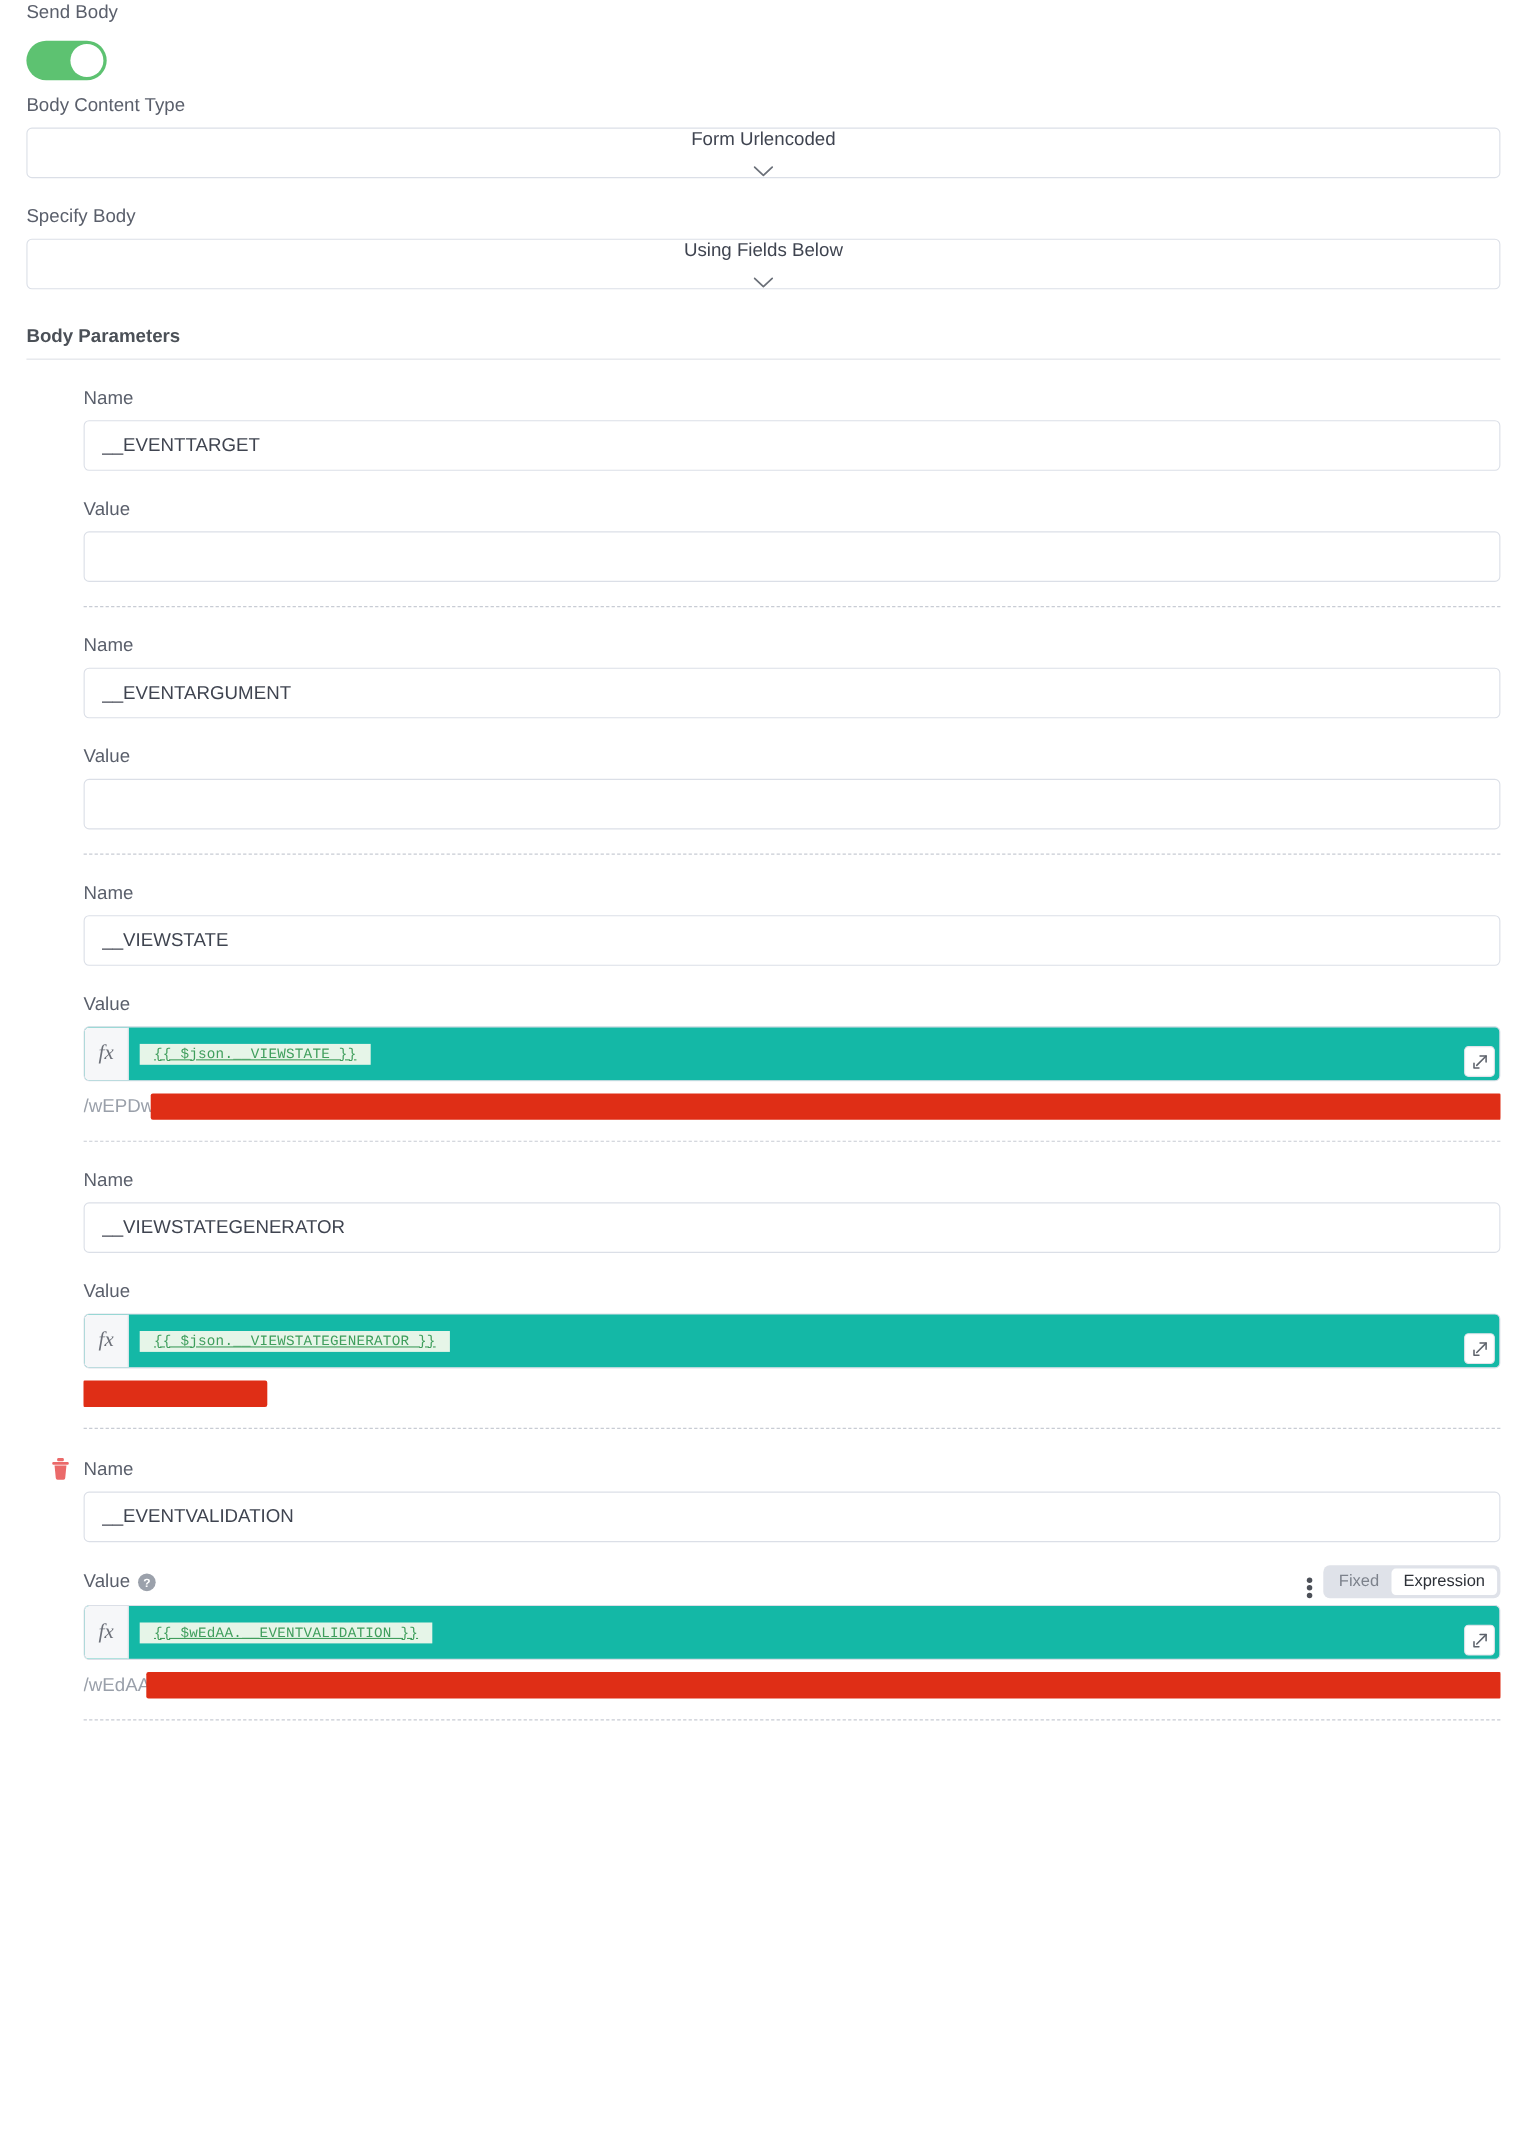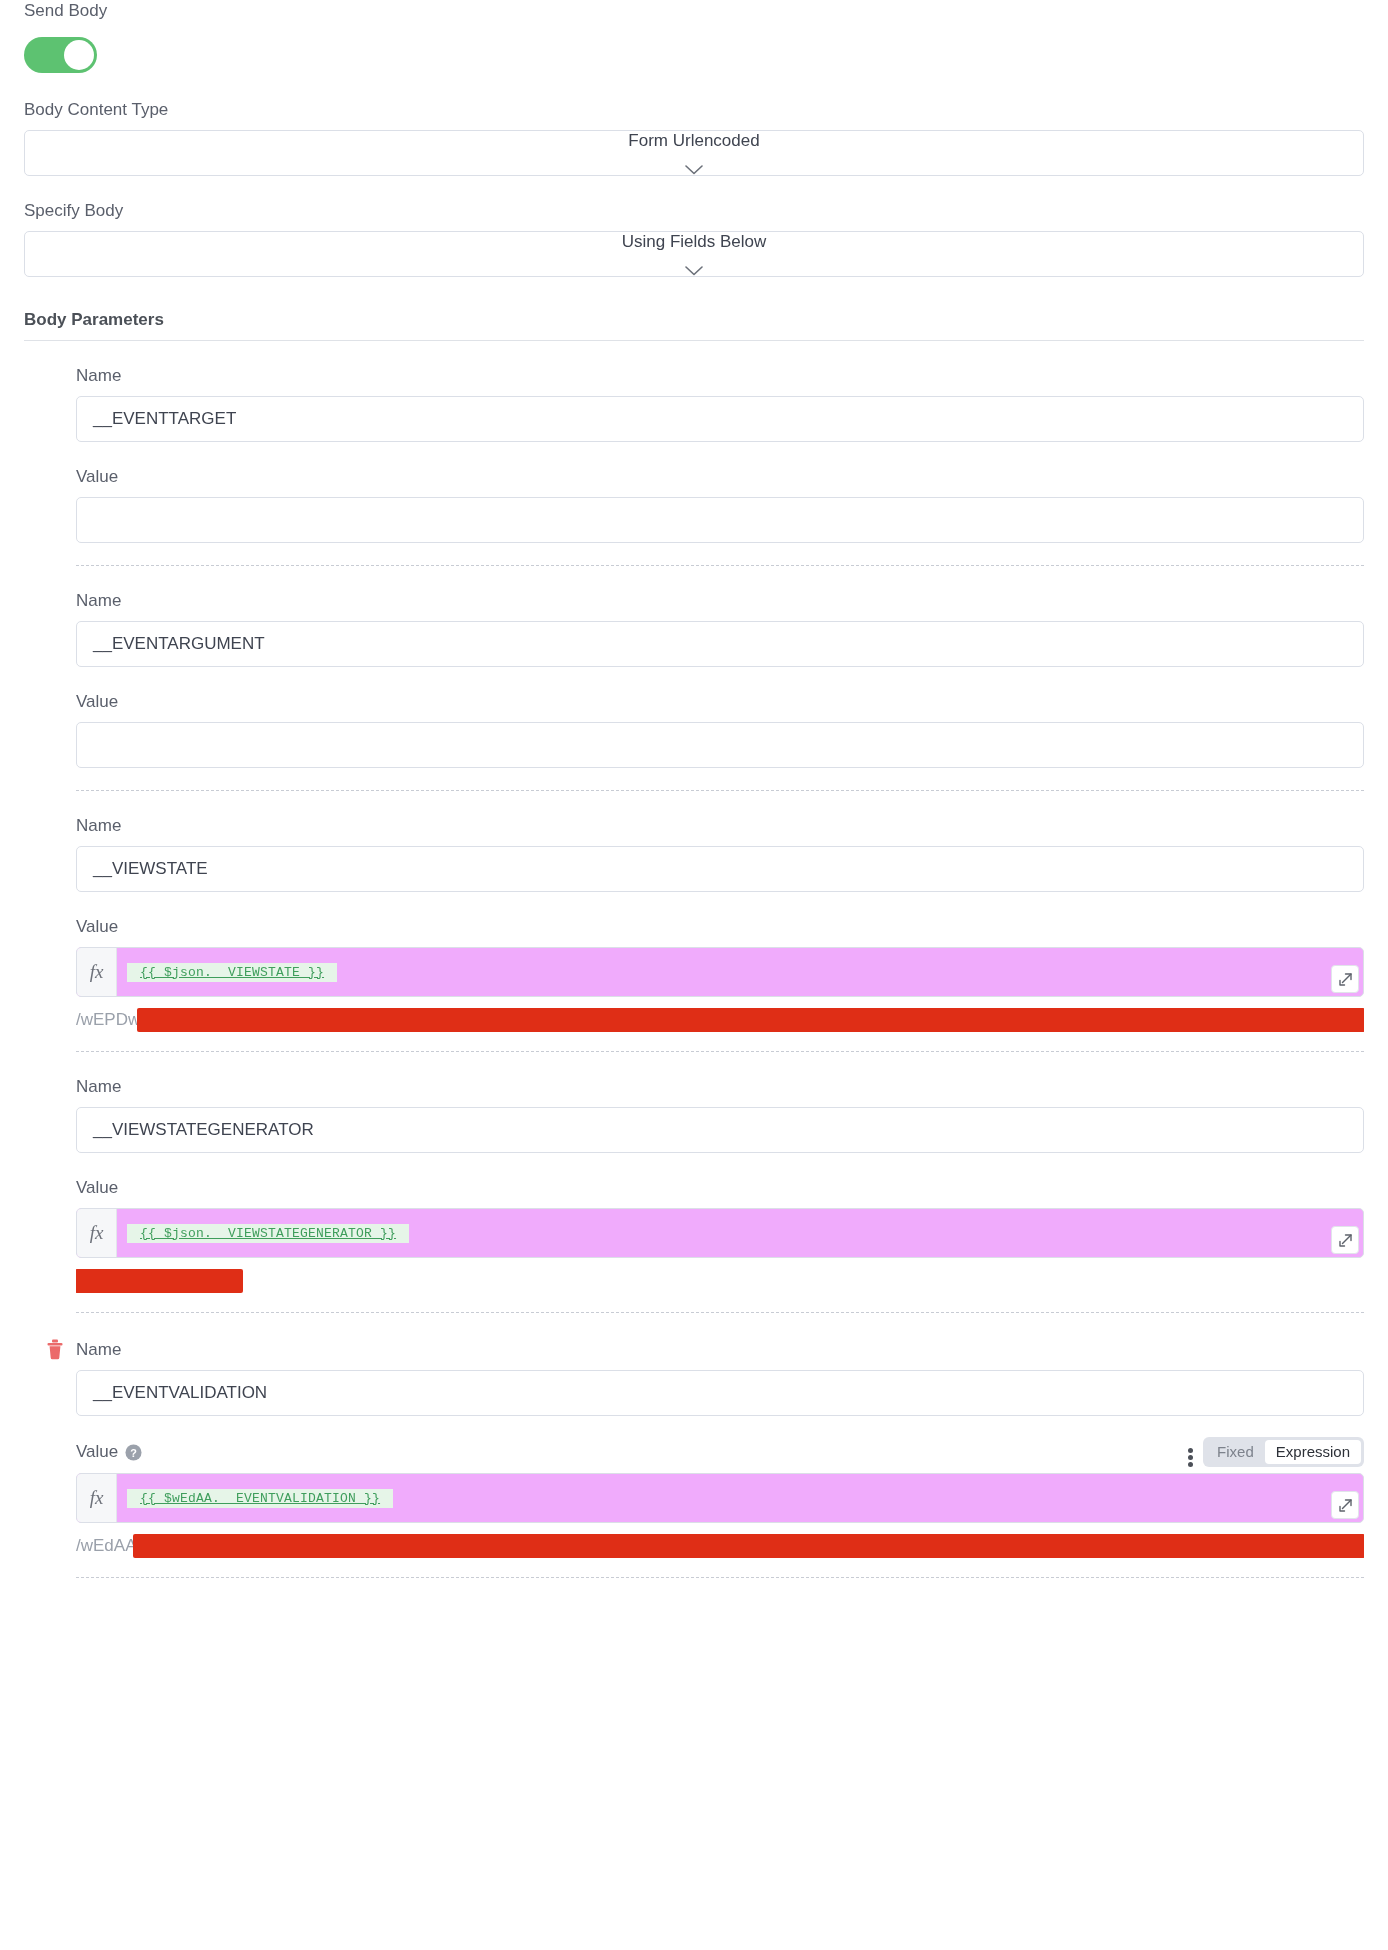--- a/index.html
+++ b/index.html
@@ -147,21 +147,21 @@
     font-weight: 400;
   }
 
   
   .expr {
     display: flex;
     align-items: stretch;
     border: 1px solid #dbdfe7;
     border-radius: 5px;
     height: 50px;
-    background: #f0abfc;
+    background: #14b8a6;
     position: relative;
     overflow: hidden;
   }
   .expr .fx {
     width: 40px;
     flex: 0 0 40px;
     background: #f6f7f9;
     border-right: 1px solid #e3e6ec;
     display: flex;
     align-items: center;
@@ -233,21 +233,21 @@
 
   <div>
     <div class="field-label">Send Body</div>
     <div class="toggle-row">
       <div class="toggle">
         <div class="knob"></div>
       </div>
     </div>
   </div>
 
-  <div style="margin-top:26px">
+  <div style="margin-top:12px">
     <div class="field-label">Body Content Type</div>
     <div class="input select">
       <span class="value">Form Urlencoded</span>
       <span class="chev">
         <svg width="18" height="10" viewBox="0 0 18 10">
             <path d="M1 1L9 8.5L17 1" stroke="#6b7079" stroke-width="1.6" fill="none" stroke-linecap="round" stroke-linejoin="round"></path>
           </svg>
       </span>
     </div>
   </div>

